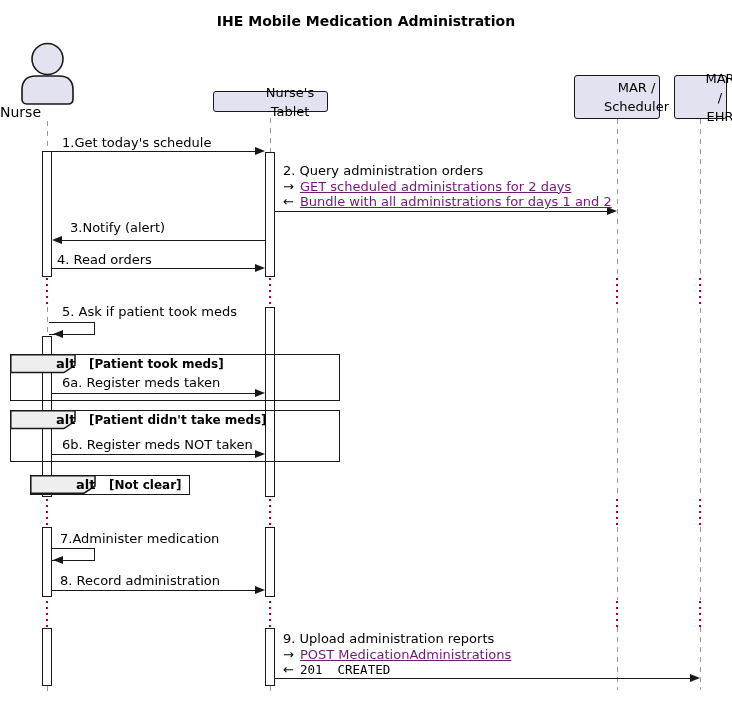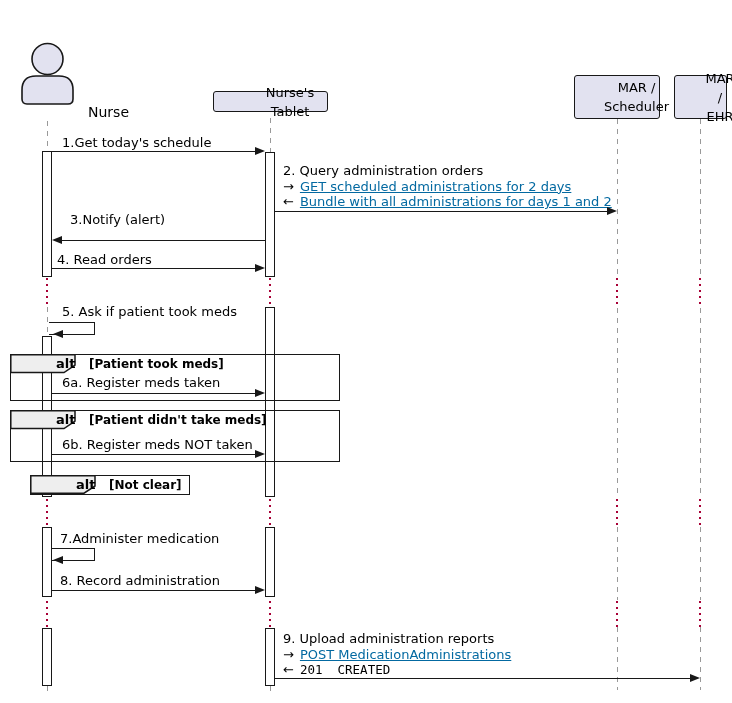--- a/index.html
+++ b/index.html
@@ -23,42 +23,43 @@
   .aline { position:absolute; height:1px; background:#181818; }
   .ah-r  { position:absolute; width:0; height:0; border-top:4.5px solid transparent;
            border-bottom:4.5px solid transparent; border-left:10px solid #181818; }
   .ah-l  { position:absolute; width:0; height:0; border-top:4.5px solid transparent;
            border-bottom:4.5px solid transparent; border-right:10px solid #181818; }
   .selfloop { position:absolute; border:1px solid #181818; border-left:none; background:transparent; }
 
   .msg { position:absolute; font-size:13px; white-space:nowrap; line-height:15px; }
   .msgblock { position:absolute; font-size:13px; white-space:nowrap; line-height:15.5px; }
   .msgblock .row span.prefix { display:inline-block; margin-right:6px; }
-  .link { color:#0369a1; text-decoration:underline; cursor:pointer; }
+  .link { color:#701a75; text-decoration:underline; cursor:pointer; }
   .mono { font-family:"DejaVu Sans Mono","Liberation Mono",monospace; font-size:12.5px; white-space:pre; }
 
   .frag { position:absolute; border:1.5px solid #181818; background:transparent; }
   .frag svg { position:absolute; left:-1.5px; top:-1.5px; }
   .frag .op { position:absolute; left:17px; top:0px; font-size:13px; font-weight:bold; line-height:18px;margin-left:28px; }
   .frag .cond { position:absolute; left:78px; top:0px; font-size:12px; font-weight:bold;
                 line-height:18px; white-space:nowrap; }
 
   .actor-label { position:absolute; font-size:14px; white-space:nowrap; }
 </style>
 </head>
 <body>
 
 <div id="canvas">
 
+  <div class="title">IHE Mobile Medication Administration</div>
 
   <svg style="position:absolute;left:19px;top:42px;" width="57" height="64" viewBox="0 0 57 64">
     <path d="M3,57 V48 Q3,34 17,34 H40 Q54,34 54,48 V57 Q54,62 49,62 H8 Q3,62 3,57 Z" fill="#E2E2F0" stroke="#181818" stroke-width="1.6"></path>
     <circle cx="28.5" cy="17" r="15.5" fill="#E2E2F0" stroke="#181818" stroke-width="1.6"></circle>
   </svg>
-  <div class="actor-label" style="left:0px;top:104px;width:95px;text-align:right;margin-left:34px;">Nurse</div>
+  <div class="actor-label" style="left:0px;top:104px;width:95px;text-align:left;">Nurse</div>
 
   <div class="pbox" style="left:213px;top:91px;width:115px;height:21px;">
     <span>Nurse's Tablet</span>
   </div>
   <div class="pbox" style="left:574px;top:75px;width:86px;height:44px;">
     <span>MAR /</span>
     <span>Scheduler</span>
   </div>
   <div class="pbox" style="left:674px;top:75px;width:53px;height:44px;">
     <span>MAR /</span>
@@ -138,21 +139,21 @@
     <div class="row">
       <span class="prefix">→</span><span class="link">GET scheduled administrations for 2 days</span>
     </div>
     <div class="row">
       <span class="prefix">←</span><span class="link">Bundle with all administrations for days 1 and 2</span>
     </div>
   </div>
   <div class="aline" style="left:275px;top:211px;width:333px;"></div>
   <div class="ah-r" style="left:607px;top:207px;"></div>
 
-  <div class="msg" style="left:70px;top:212px;">3.Notify (alert)</div>
+  <div class="msg" style="left:70px;top:220px;">3.Notify (alert)</div>
   <div class="aline" style="left:62px;top:240px;width:203px;"></div>
   <div class="ah-l" style="left:52px;top:236px;"></div>
 
   <div class="msg" style="left:57px;top:252px;">4. Read orders</div>
   <div class="aline" style="left:52px;top:268px;width:204px;"></div>
   <div class="ah-r" style="left:255px;top:264px;"></div>
 
   <div class="msg" style="left:62px;top:304px;">5. Ask if patient took meds</div>
   <div class="selfloop" style="left:49px;top:322px;width:46px;height:13px;"></div>
   <div class="ah-l" style="left:53px;top:330px;"></div>

